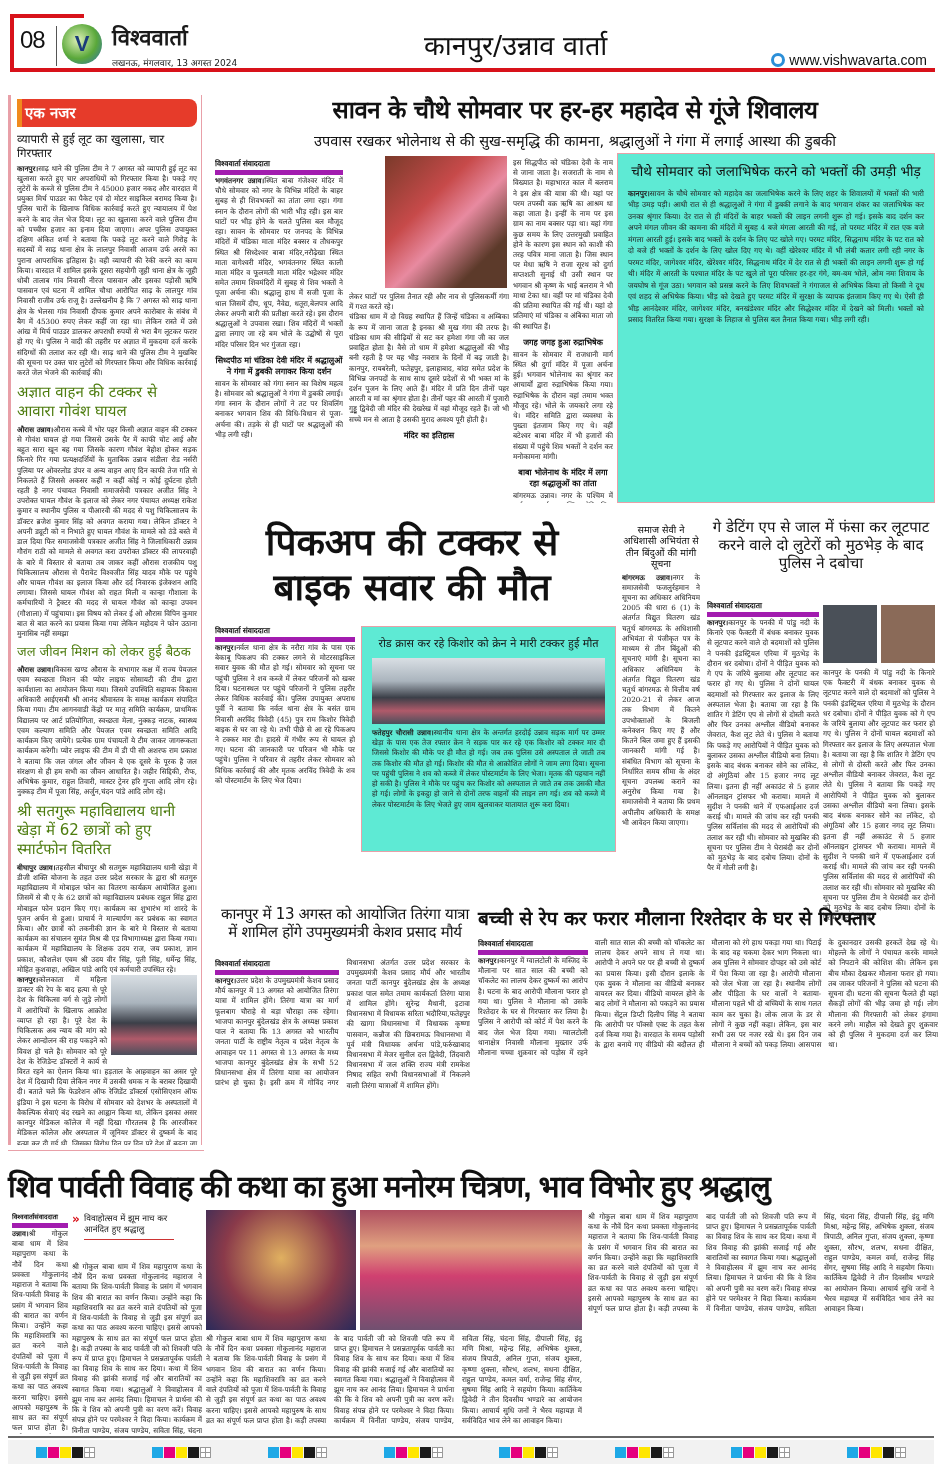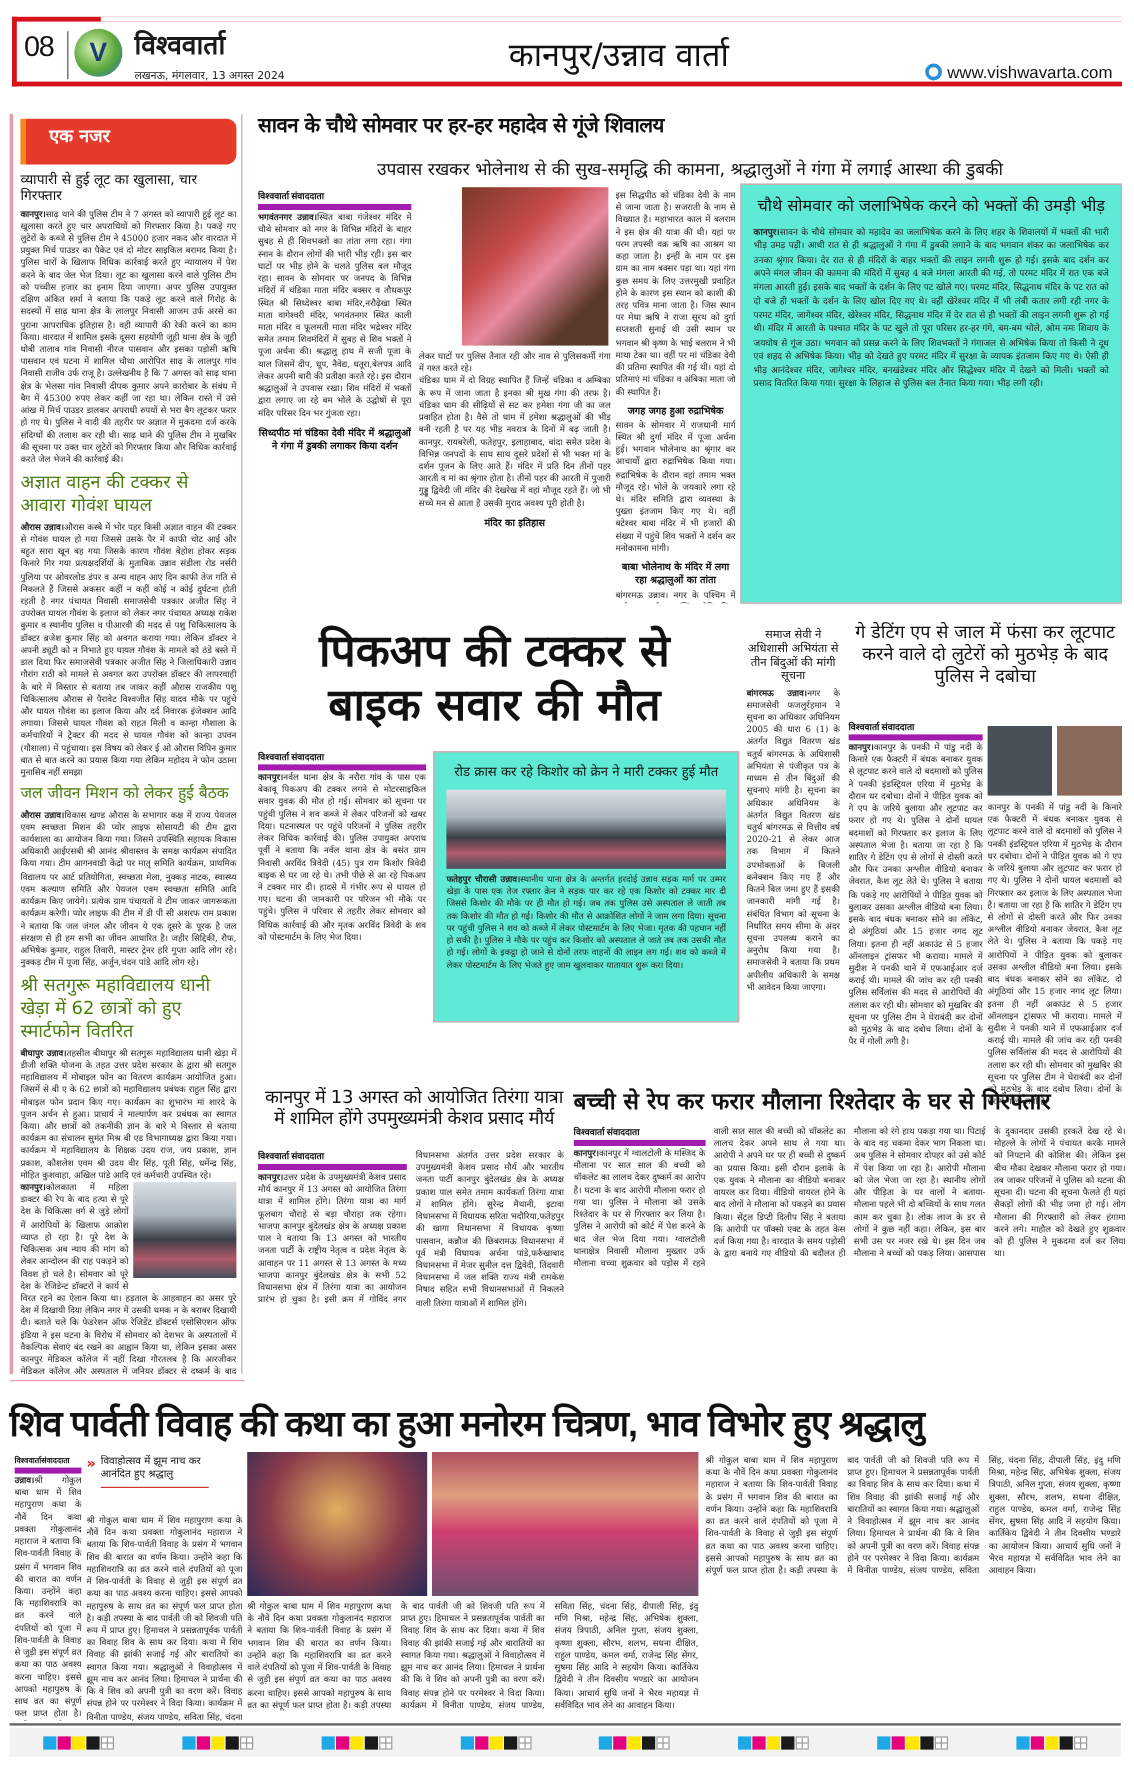--- a/index.html
+++ b/index.html
@@ -11,27 +11,27 @@
   .page-no { position: absolute; left: 6px; top: 8px; font-family: "Liberation Sans", sans-serif; font-size: 24px; font-weight: 400; letter-spacing: -1px; color: #111; }
   .vsep { position: absolute; left: 42px; top: 8px; width: 1px; height: 40px; background: #555; }
   .logo { position: absolute; left: 48px; top: 6px; width: 40px; height: 40px; border-radius: 50%; background: radial-gradient(circle at 40% 40%, #dff2b8, #5aa83a 55%, #2c6fb8); display:flex; align-items:center; justify-content:center; font-family:"Liberation Sans",sans-serif; font-weight:700; font-size:22px; color:#1b3c7a; }
   .brand { position: absolute; left: 98px; top: 3px; font-family: "DejaVu Sans", sans-serif; font-weight: 700; font-size: 22px; color: #1a1a1a; }
   .dateline { position: absolute; left: 98px; top: 38px; font-family: "DejaVu Sans", sans-serif; font-size: 9px; color: #222; }
   .section-title { position: absolute; left: 410px; top: 8px; font-family: "DejaVu Sans", sans-serif; font-size: 27px; color: #111; }
   .website { position: absolute; right: 8px; top: 34px; font-family: "Liberation Sans", sans-serif; font-size: 14px; color: #111; display:flex; align-items:center; gap:4px; }
   .ie-icon { width: 14px; height: 14px; border-radius: 50%; border: 3px solid #2b8fd8; position: relative; }
 
   .col-left { position: absolute; left: 8px; top: 95px; width: 194px; height: 1050px; border-left: 3px solid #e8a0a8; border-right: 1px solid #e8a0a8; padding: 0 4px 0 6px; overflow: hidden; }
-  .ek-nazar { height: 38px; margin: 4px 0 6px 0; background: linear-gradient(to right, #f08a1e 0 5px, #e63b2a 5px); border-radius: 0 8px 8px 0; color: #fff; font-family: "DejaVu Sans", sans-serif; font-weight: 700; font-size: 15px; padding: 3px 24px; }
+  .ek-nazar { height: 28px; margin: 4px 0 6px 0; background: linear-gradient(to right, #f08a1e 0 5px, #e63b2a 5px); border-radius: 0 8px 8px 0; color: #fff; font-family: "DejaVu Sans", sans-serif; font-weight: 700; font-size: 15px; padding: 3px 8px; }
   .hl-s { font-family: "DejaVu Sans", sans-serif; font-size: 12px; font-weight: 400; line-height: 1.2; margin: 4px 0 3px; color: #111; }
   .hl-m { font-family: "DejaVu Sans", sans-serif; font-size: 15px; line-height: 1.25; margin: 5px 0 4px; color: #4d7c0f; }
   .body-text { font-family: "DejaVu Serif", serif; font-size: 7.2px; line-height: 1.42; text-align: justify; color: #222; }
   .body-text b { font-weight: 700; }
 
-  .lead-headline { position: absolute; left: 215px; top: 92px; width: 720px; font-family: "DejaVu Sans", sans-serif; font-size: 17px; font-weight: 700; color: #111; letter-spacing: -0.5px; }
+  .lead-headline { position: absolute; left: 215px; top: 92px; width: 720px; text-align: center; font-family: "DejaVu Sans", sans-serif; font-size: 24px; font-weight: 700; color: #111; letter-spacing: -0.5px; }
   .lead-sub { position: absolute; left: 215px; top: 130px; width: 720px; text-align: center; font-family: "DejaVu Sans", sans-serif; font-size: 14.5px; color: #111; }
 
   .byline { font-family: Liberation Serif, serif; font-size: 7.5px; font-weight: 700; border-bottom: 5px solid #a21caf; padding-bottom: 2px; margin-bottom: 1px; color:#111; }
   .col { position: absolute; overflow: hidden; }
   .subhead { font-family: "DejaVu Sans", sans-serif; font-weight: 700; font-size: 8px; text-align: center; margin: 4px 0 3px; }
 
   .photo { position: absolute; background: linear-gradient(135deg, #7a3a2a, #c74a4a 35%, #e88aa0 55%, #5c3a2a 80%); }
   .photo.crowd { background: linear-gradient(180deg, #d9dfe4 0%, #aab4bd 35%, #3b3f48 60%, #b05a6a 80%, #4a4f5c 100%); }
   .photo.faces { background: linear-gradient(90deg, #4a5058 0 48%, #fff 48% 52%, #8a6a58 52%); }
   .photo.saint { background: radial-gradient(circle at 50% 40%, #e0b060, #8a3a4a 55%, #2a2a5a); }
@@ -96,20 +96,21 @@
   </div>
 </div>
 
 <div class="lead-headline">सावन के चौथे सोमवार पर हर-हर महादेव से गूंजे शिवालय</div>
 <div class="lead-sub">उपवास रखकर भोलेनाथ से की सुख-समृद्धि की कामना, श्रद्धालुओं ने गंगा में लगाई  आस्था की डुबकी</div>
 
 <div class="col" style="left:215px; top:158px; width:128px; height:345px;">
   <div class="byline">विश्ववार्ता संवाददाता</div>
   <div class="body-text"><b>भगवंतनगर उन्नाव।</b><span>स्थित बाबा गंजेश्वर मंदिर में चौथे सोमवार को नगर के विभिन्न मंदिरों के बाहर सुबह से ही शिवभक्तों का तांता लगा रहा। गंगा स्नान के दौरान लोगों की भारी भीड़ रही। इस बार घाटों पर भीड़ होने के चलते पुलिस बल मौजूद रहा। सावन के सोमवार पर जनपद के विभिन्न मंदिरों में चंडिका माता मंदिर बक्सर व तौधकपुर स्थित श्री सिध्देश्वर बाबा मंदिर,नरौढ़ेखा स्थित माता वागेश्वरी मंदिर, भगवंतनगर स्थित काली माता मंदिर व फूलमती माता मंदिर भद्रेश्वर मंदिर समेत तमाम शिवमंदिरों में सुबह से शिव भक्तों ने पूजा अर्चना की। श्रद्धालु हाथ में सजी पूजा के थाल जिसमें दीप, धूप, नैवेद्य, धतूरा,बेलपत्र आदि लेकर अपनी बारी की प्रतीक्षा करते रहे। इस दौरान श्रद्धालुओं ने उपवास रखा। शिव मंदिरों में भक्तों द्वारा लगाए जा रहे बम भोले के उद्घोषों से पूरा मंदिर परिसर दिन भर गुंजता रहा।</span></div>
   <div class="subhead">सिध्दपीठ मां चंडिका देवी मंदिर में श्रद्धालुओं ने गंगा में डुबकी लगाकर किया दर्शन</div>
+  <div class="body-text">सावन के सोमवार को गंगा स्नान का विशेष महत्व है। सोमवार को श्रद्धालुओं ने गंगा में डुबकी लगाई। गंगा स्नान के दौरान लोगों ने तट पर शिवलिंग बनाकर भगवान शिव की विधि-विधान से पूजा-अर्चना की। तड़के से ही घाटों पर श्रद्धालुओं की भीड़ लगी रही।</div>
 </div>
 
 <div class="photo" style="left:385px; top:156px; width:122px; height:132px;"></div>
 <div class="col" style="left:349px; top:292px; width:160px; height:211px;">
   <div class="body-text">लेकर घाटों पर पुलिस तैनात रही और नाव से पुलिसकर्मी गंगा में गश्त करते रहे।</div>
   <div class="body-text">चंडिका धाम में दो विग्रह स्थापित हैं जिन्हें चंडिका व अम्बिका के रूप में जाना जाता है इनका श्री मुख गंगा की तरफ है। चंडिका धाम की सीढ़ियों से सट कर हमेशा गंगा जी का जल प्रवाहित होता है। वैसे तो धाम में हमेशा श्रद्धालुओं की भीड़ बनी रहती है पर यह भीड़ नवरात्र के दिनों में बढ़ जाती है। कानपुर, रायबरेली, फतेहपुर, इलाहाबाद, बांदा समेत प्रदेश के विभिन्न जनपदों के साथ साथ दूसरे प्रदेशों से भी भक्त मां के दर्शन पूजन के लिए आते हैं। मंदिर में प्रति दिन तीनों पहर आरती व मां का श्रृंगार होता है। तीनों पहर की आरती में पुजारी गुड्डू द्विवेदी जी मंदिर की देखरेख में वहां मौजूद रहते हैं। जो भी सच्चे मन से आता है उसकी मुराद अवश्य पूरी होती है।</div>
   <div class="subhead">मंदिर का इतिहास</div>
 </div>
 
 <div class="col" style="left:513px; top:158px; width:100px; height:345px;">

